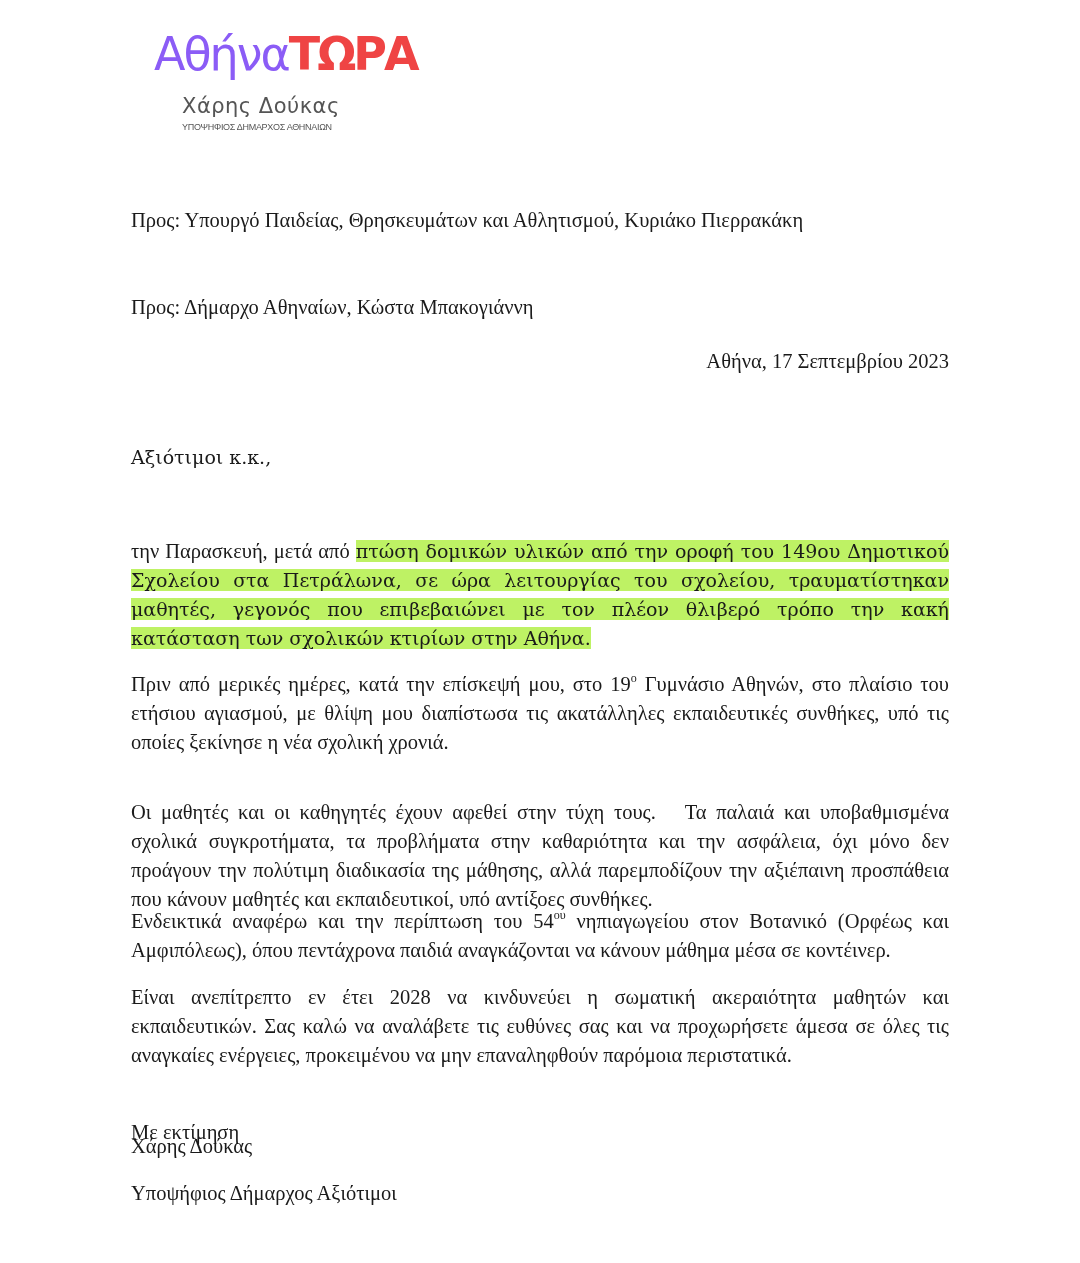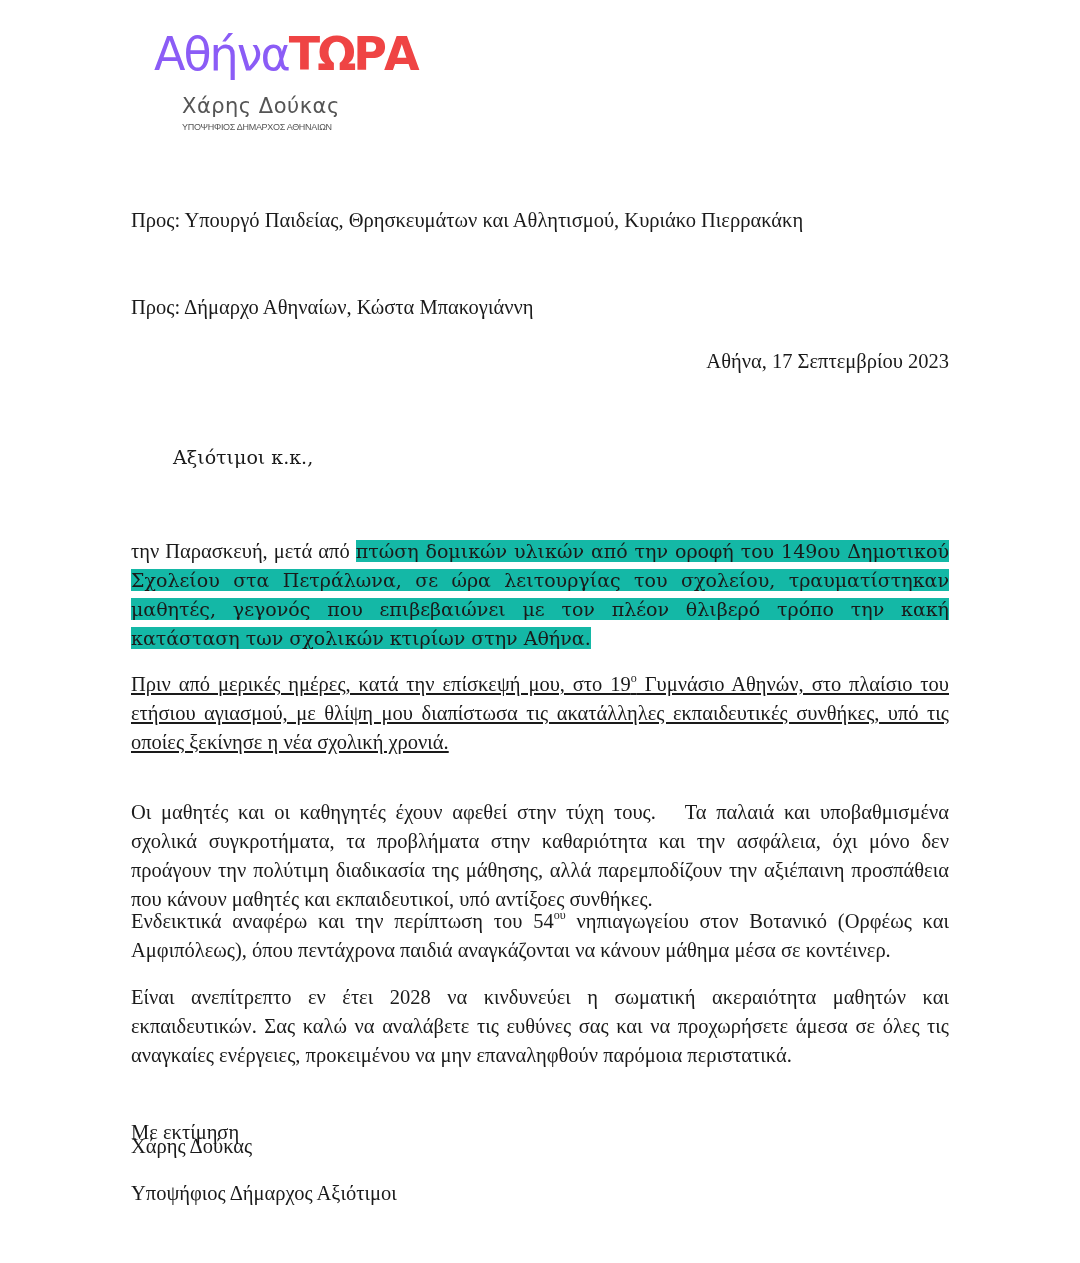--- a/index.html
+++ b/index.html
@@ -72,38 +72,37 @@
       font-size: 20.5px;
       white-space: nowrap;
     }
     .salutation {
       position: absolute;
       left: 131px;
       top: 446px;
       font-size: 20.5px;
       font-family: "DejaVu Serif", "Liberation Serif", serif;
       font-size: 19px;
-      margin-left: 42px;
     }
     .para {
       position: absolute;
       left: 131px;
       width: 818px;
       font-size: 20.5px;
       line-height: 29px;
       text-align: justify;
       text-align-last: left;
     }
     .p1 { top: 537px; }
-    .p2 { top: 670px; text-decoration: underline; }
+    .p2 { top: 670px; }
     .p3 { top: 798px; }
     .p4 { top: 907px; }
     .p5 { top: 983px; }
     .hl {
-      background: #14b8a6;
+      background: #bef264;
     }
     .p1 .hl {
       font-family: "DejaVu Serif", "Liberation Serif", serif;
       font-size: 19px;
     }
     sup {
       font-size: 12px;
       line-height: 0;
       vertical-align: 9px;
     }

